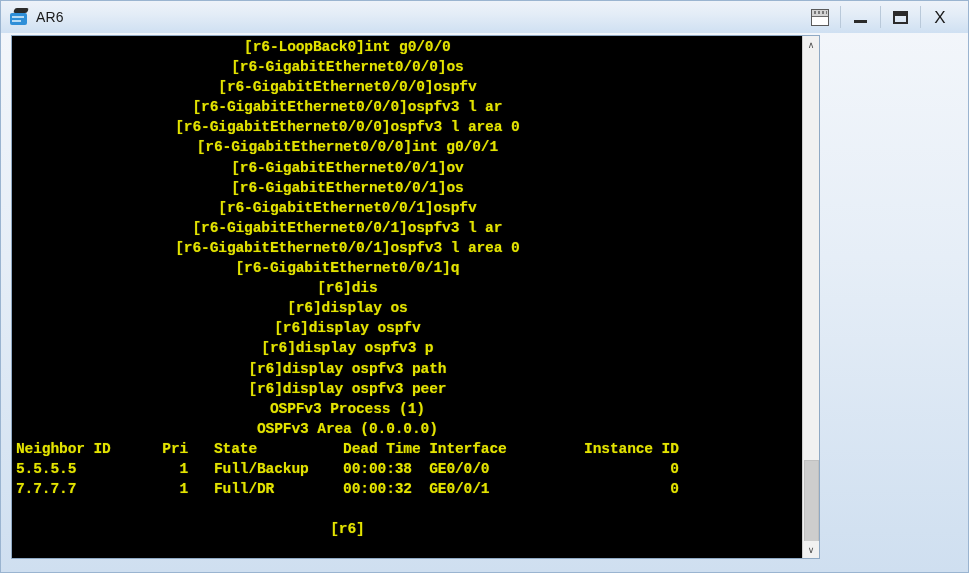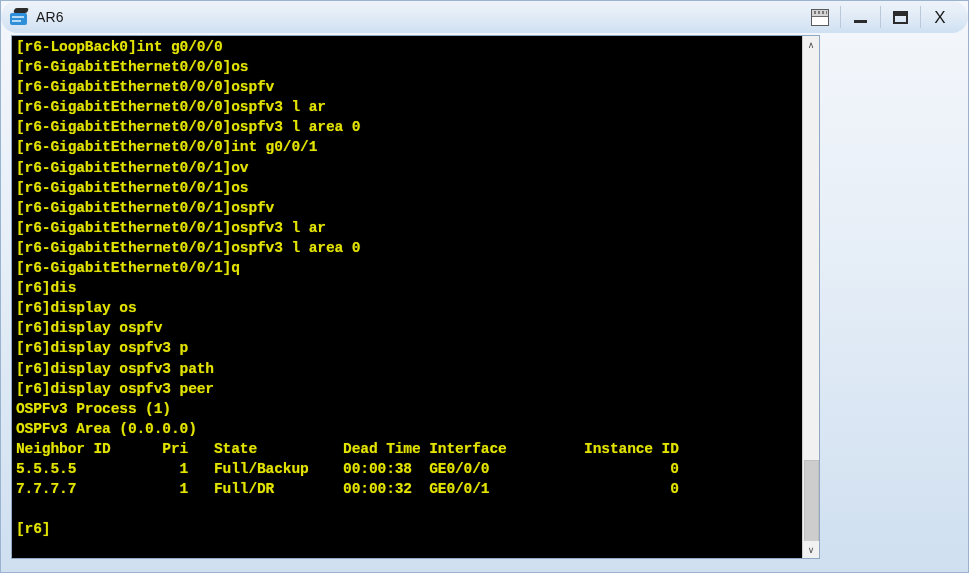--- a/index.html
+++ b/index.html
@@ -27,21 +27,20 @@
 
   
   .titlebar {
     position: absolute;
     left: 0; top: 0;
     width: 100%;
     height: 32px;
     background: linear-gradient(180deg, #edf2f9 0%, #e4edf7 40%, #cfe0f2 100%);
     display: flex;
     align-items: center;
-    border-radius: 16px;
   }
   .title-left {
     display: flex;
     align-items: center;
     padding-left: 9px;
     gap: 6px;
   }
   .app-icon {
     width: 20px;
     height: 18px;
@@ -160,20 +159,21 @@
   .term-frame {
     position: absolute;
     left: 10px;
     top: 34px;
     width: 809px;
     height: 524px;
     box-sizing: border-box;
     border: 1px solid #8fa9c4;
     background: #000000;
     overflow: hidden;
+    text-align: center;
   }
   .term-screen {
     position: absolute;
     left: 0; top: 0;
     width: 932px;
     height: 100%;
     background: #000000;
     overflow: hidden;
   }
   .term-text {

